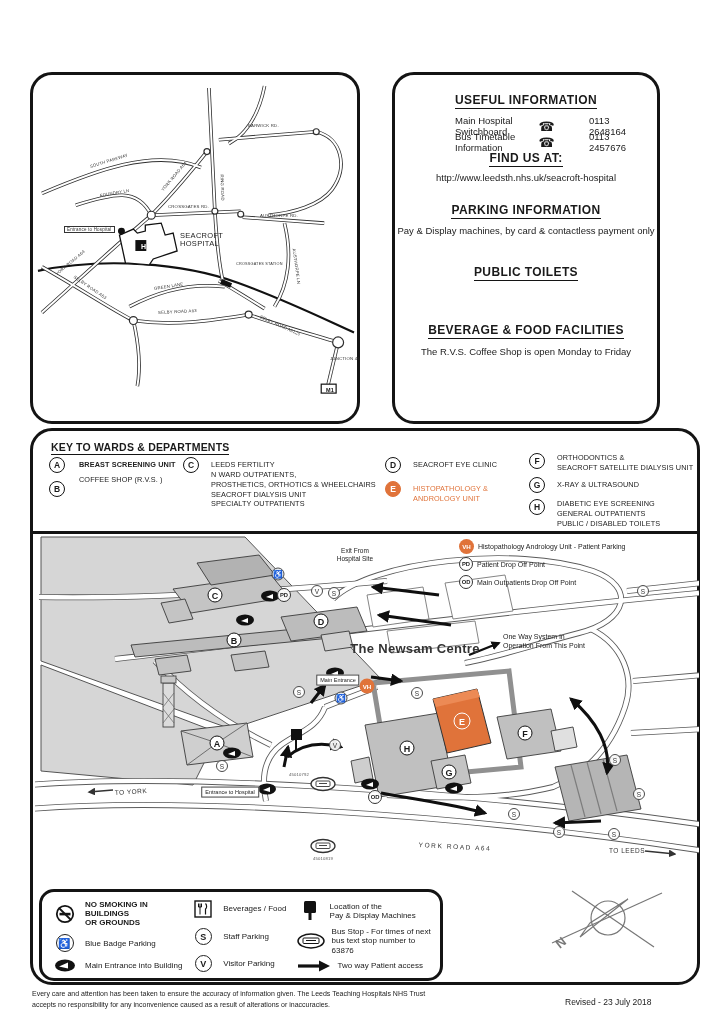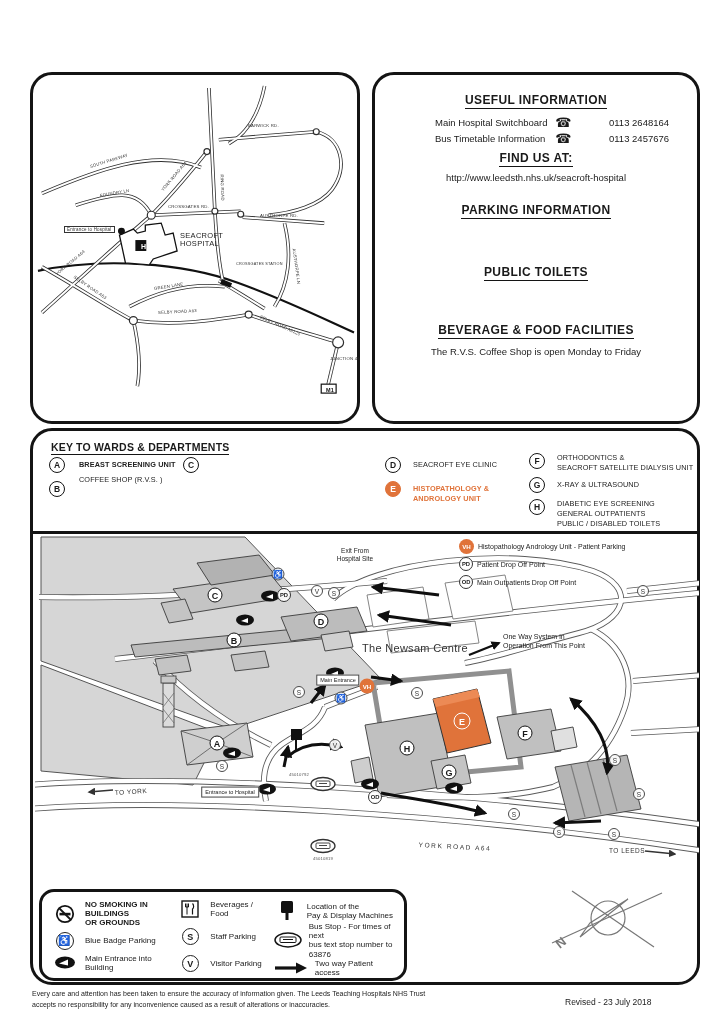--- a/index.html
+++ b/index.html
@@ -15,28 +15,28 @@
   .ip-row .lb{width:150px;text-align:left;padding-left:36px;}
   .ip-row .ph{width:30px;text-align:center;font-size:13px;}
   .ip-row .no{width:90px;text-align:left;padding-left:34px;}
   
   .key-title{position:absolute;left:18px;top:10px;font-weight:bold;font-size:10.5px;letter-spacing:.2px;
              border-bottom:1.6px solid #141414;padding-bottom:1px;}
   .kletter{position:absolute;width:14px;height:14px;border:1.5px solid #141414;border-radius:50%;
            background:#fff;font-size:8.5px;font-weight:bold;display:flex;align-items:center;justify-content:center;}
   .kletter.accent{background:var(--accent);border-color:var(--accent);color:#fff;}
   .ktext{position:absolute;font-size:7.3px;line-height:1.35;color:#222;letter-spacing:.1px;}
-  .ktext.accent{color:var(--accent);font-weight:bold;}
+  .ktext.accent{color:var(--accent);}
   .divider{position:absolute;left:0;right:0;border-top:3px solid #141414;}
   
   .map-canvas{position:absolute;left:2px;top:102px;width:664px;height:353px;}
   .map-canvas svg{position:absolute;left:0;top:0;}
   .mlabel{position:absolute;font-size:6.5px;color:#222;transform:translate(-50%,-50%);text-align:center;line-height:1.25;}
   .mlabel.boxed{background:#fff;border:1px solid #444;padding:1px 3px;font-size:5.5px;white-space:nowrap;}
-  .newsam{font-size:11px;color:#333;letter-spacing:.3px;white-space:nowrap;}
+  .newsam{font-size:13px;color:#333;letter-spacing:.3px;white-space:nowrap;font-weight:bold;}
   .oneway{transform:none;text-align:left;font-size:7px;white-space:pre-line;}
   .mk{position:absolute;border-radius:50%;display:flex;align-items:center;justify-content:center;
       transform:translate(-50%,-50%);background:rgba(255,255,255,.92);box-sizing:border-box;}
   .mk.sv{width:12px;height:12px;border:1.1px solid #4a4a4a;font-size:6.5px;color:#333;}
   .mk.dd{width:13px;height:13px;border:1.1px solid #4a4a4a;font-size:8px;color:#333;}
   .mk.pdod{width:14px;height:14px;border:1.2px solid #333;font-size:5.8px;font-weight:bold;color:#222;}
   .mk.vh{width:15px;height:15px;background:var(--accent);color:#fff;font-size:6.2px;font-weight:bold;border:none;}
   .mk.bl{width:15px;height:15px;border:1.6px solid #141414;font-size:9px;font-weight:bold;background:#fff;}
   .mk.bl.on-orange{background:transparent;border-color:#fff;color:#fff;width:17px;height:17px;}
   .mleg{position:absolute;display:flex;align-items:center;gap:4px;}
@@ -148,49 +148,55 @@
       <div class="rlabel pre" style="left:296px;top:280px;line-height:1.2;">JUNCTION
 46</div>
       <div class="rlabel" style="left:292px;top:311px;font-size:5.5px;font-weight:bold;color:#111;">M1</div>
       <div class="hosp-name pre" style="left:146px;top:156px;">SEACROFT
 HOSPITAL</div>
       <div style="position:absolute;left:104px;top:165px;width:11px;height:11px;color:#fff;font-size:7px;font-weight:bold;text-align:center;line-height:11px;">H</div>
       <div class="rlabel boxed" style="left:30px;top:150px;">Entrance to Hospital</div>
     </div>
   </div>
 
-  <div class="rbox" style="left:372px;top:72px;width:328px;height:352px;">
+  <div class="rbox" style="left:392px;top:72px;width:268px;height:352px;">
     <div class="ip-title" style="top:18px;"><span>USEFUL INFORMATION</span></div>
     <div class="ip-row" style="top:40px;">
       <span class="lb">Main Hospital Switchboard</span>
       <span class="ph">☎</span>
       <span class="no">0113 2648164</span>
     </div>
     <div class="ip-row" style="top:56px;">
       <span class="lb">Bus Timetable Information</span>
       <span class="ph">☎</span>
       <span class="no">0113 2457676</span>
     </div>
     <div class="ip-title" style="top:76px;"><span>FIND US AT:</span></div>
     <div class="ip-text" style="top:97px;">http://www.leedsth.nhs.uk/seacroft-hospital</div>
     <div class="ip-title" style="top:128px;"><span>PARKING INFORMATION</span></div>
+    <div class="ip-text" style="top:150px;">Pay &amp; Display machines, by card &amp; contactless payment only</div>
     <div class="ip-title" style="top:190px;"><span>PUBLIC TOILETS</span></div>
     <div class="ip-title" style="top:248px;"><span>BEVERAGE &amp; FOOD FACILITIES</span></div>
     <div class="ip-text" style="top:271px;">The R.V.S. Coffee Shop is open Monday to Friday</div>
   </div>
 
   <div class="rbox" style="left:30px;top:428px;width:670px;height:557px;">
     <div class="key-title">KEY TO WARDS &amp; DEPARTMENTS</div>
 
     <div class="kletter" style="left:16px;top:26px;">A</div>
     <div class="ktext" style="left:46px;top:29px;font-weight:bold;">BREAST SCREENING UNIT</div>
     <div class="kletter" style="left:16px;top:50px;">B</div>
     <div class="ktext" style="left:46px;top:44px;">COFFEE SHOP (R.V.S. )</div>
 
     <div class="kletter" style="left:150px;top:26px;">C</div>
+    <div class="ktext pre" style="left:178px;top:29px;">LEEDS FERTILITY
+N WARD OUTPATIENTS,
+PROSTHETICS, ORTHOTICS &amp; WHEELCHAIRS
+SEACROFT DIALYSIS UNIT
+SPECIALTY OUTPATIENTS</div>
 
     <div class="kletter" style="left:352px;top:26px;">D</div>
     <div class="ktext" style="left:380px;top:29px;">SEACROFT EYE CLINIC</div>
     <div class="kletter accent" style="left:352px;top:50px;">E</div>
     <div class="ktext accent pre" style="left:380px;top:53px;">HISTOPATHOLOGY &amp;
 ANDROLOGY UNIT</div>
 
     <div class="kletter" style="left:496px;top:22px;">F</div>
     <div class="ktext pre" style="left:524px;top:22px;">ORTHODONTICS &amp;
 SEACROFT SATELLITE DIALYSIS UNIT</div>
@@ -402,21 +408,21 @@
         <g stroke="#777" stroke-width="1.2" fill="none">
           <path d="M 14,60 L 124,10"></path>
           <path d="M 34,8 L 116,64"></path>
           <circle cx="70" cy="35" r="17"></circle>
           <path d="M 90,16 L 42,54 L 52,40 Z" fill="none" stroke="#777"></path>
         </g>
       </svg>
       <div style="position:absolute;left:18px;top:52px;font-size:13px;font-weight:bold;color:#777;transform:rotate(-38deg);">N</div>
     </div>
 
-    <div class="lgbox" style="left:6px;top:458px;width:368px;height:92px;">
+    <div class="lgbox" style="left:6px;top:458px;width:404px;height:92px;">
       <div class="lgcol" style="width:168px;">
         <div class="lgrow">
           <span class="ic">
             <svg width="20" height="20" viewBox="0 0 20 20">
                 <circle cx="10" cy="10" r="8.2" fill="none" stroke="#141414" stroke-width="1.8"></circle>
                 <rect x="4.5" y="8.8" width="11" height="2.6" fill="#141414"></rect>
                 <path d="M 4,4 L 16,16" stroke="#141414" stroke-width="1.8"></path>
               </svg>
           </span>
           <span class="txt pre" style="font-weight:bold;">NO SMOKING IN BUILDINGS

